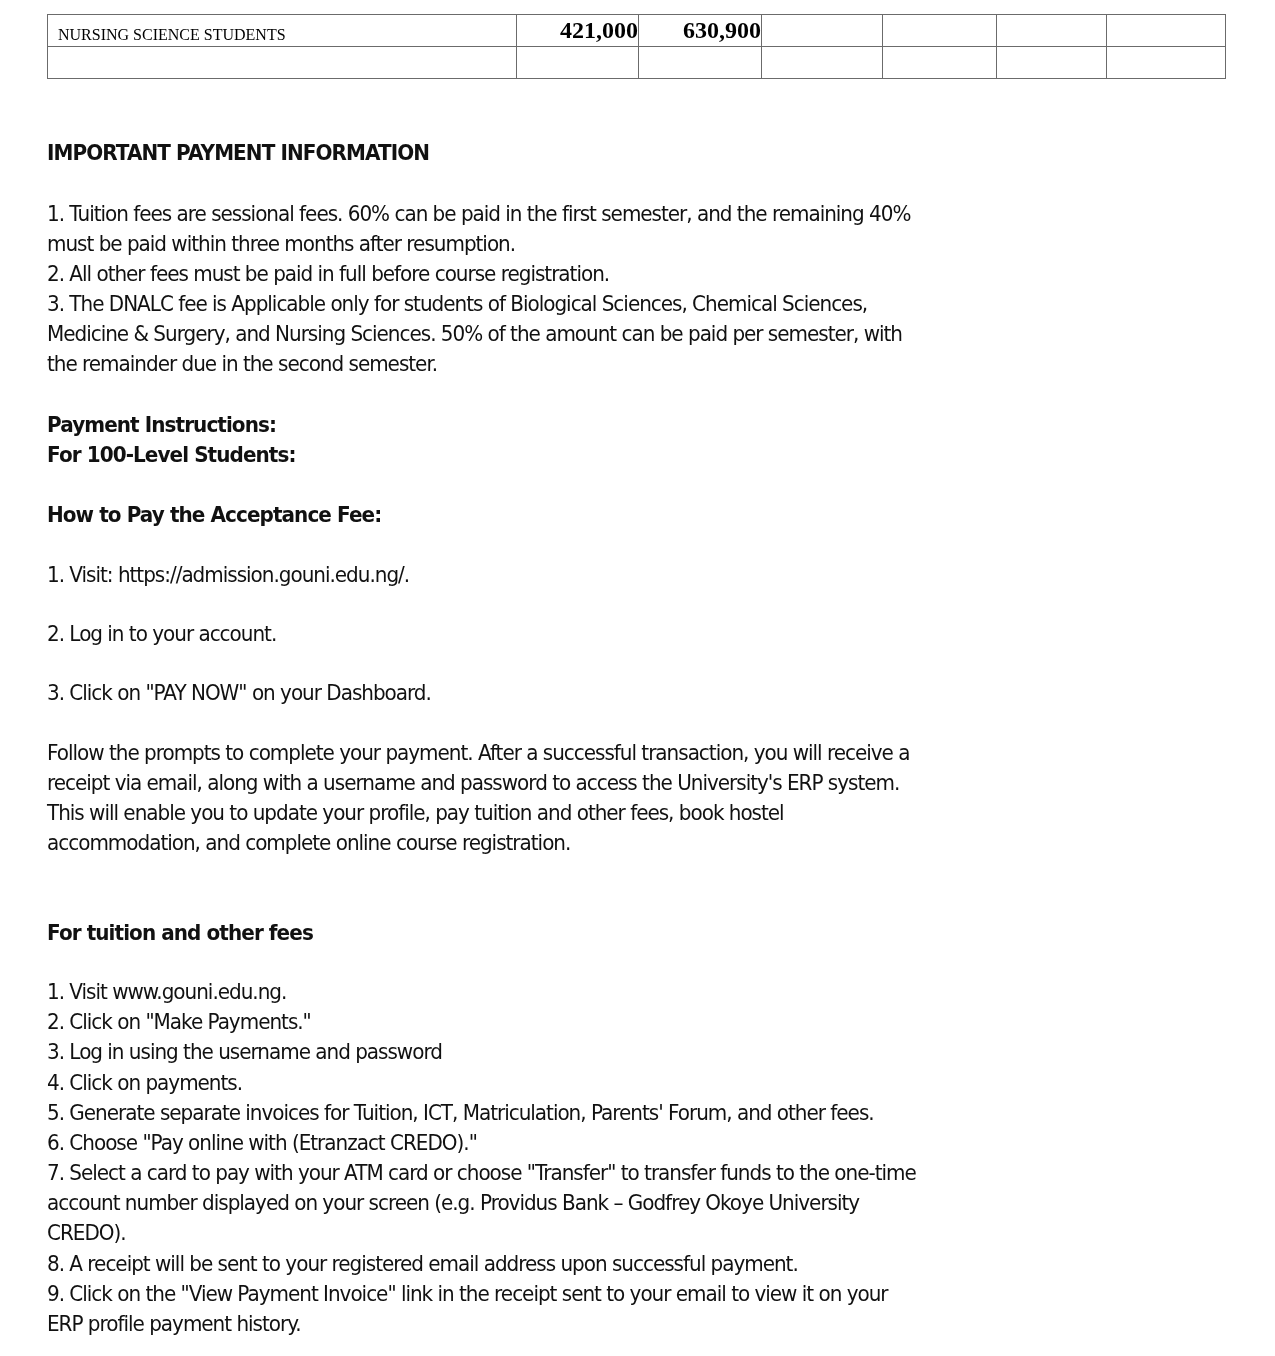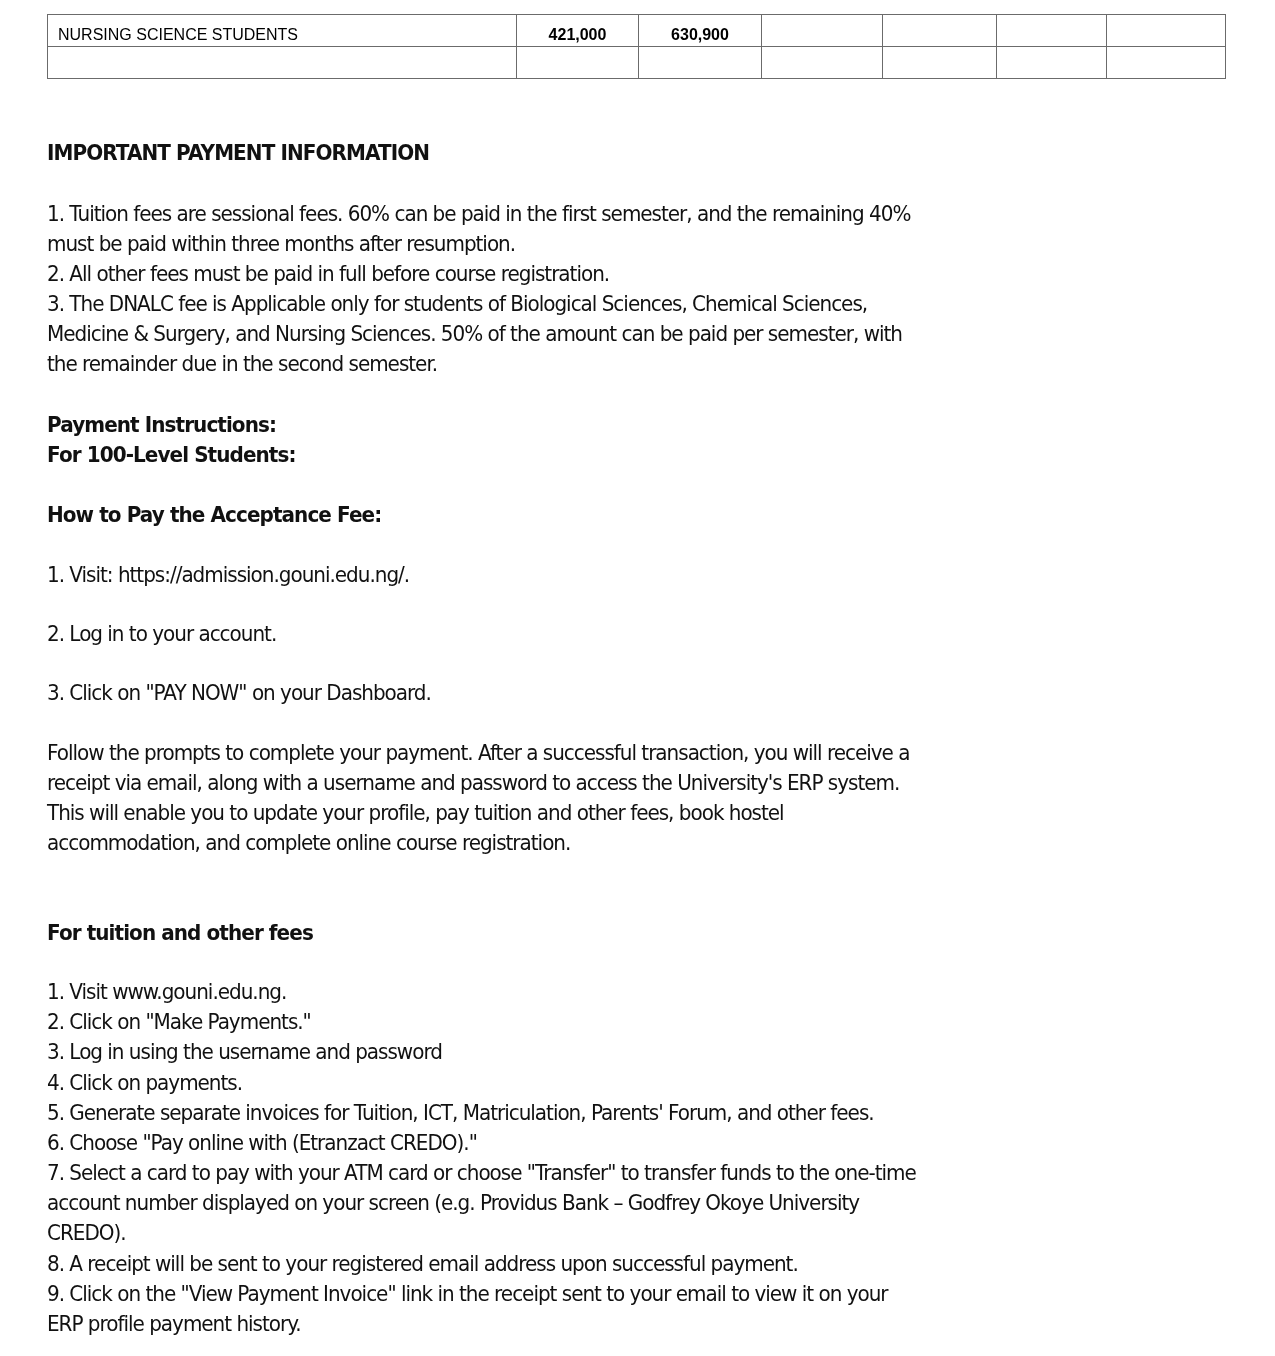--- a/index.html
+++ b/index.html
@@ -1,24 +1,24 @@
 <!DOCTYPE html>
 <html><head>
 <meta charset="utf-8">
 <style>
   html, body { margin: 0; padding: 0; background: #ffffff; }
   body { width: 1275px; height: 1356px; position: relative; overflow: hidden; }
   .fee-table {
     position: absolute; left: 47px; top: 14px; width: 1178px;
     border-collapse: collapse; table-layout: fixed;
-    font-family: Liberation Sans, sans-serif; color: #000;
+    font-family: Liberation Serif, serif; color: #000;
   }
   .fee-table td { border: 1.5px solid #6b6b6b; height: 29px; padding: 0; font-size: 17px; }
   .fee-table td.label { padding-left: 10px; font-size: 16px; vertical-align: bottom; padding-bottom: 2px; }
-  .fee-table td.num { text-align: center; font-weight: bold; font-size: 16px; vertical-align: bottom; padding-bottom: 2px; }
+  .fee-table td.num { text-align: right; font-weight: bold; font-size: 24px; vertical-align: bottom; padding-bottom: 2px; }
   .line {
     position: absolute; left: 47px; white-space: nowrap;
     font-family: "DejaVu Sans", sans-serif; font-size: 21.5px; color: #111;
     letter-spacing: -1.1px; transform-origin: left top; transform: scaleX(0.93);
   }
   .line.b { font-weight: bold; letter-spacing: -1px; }
 </style>
 </head>
 <body>
 

